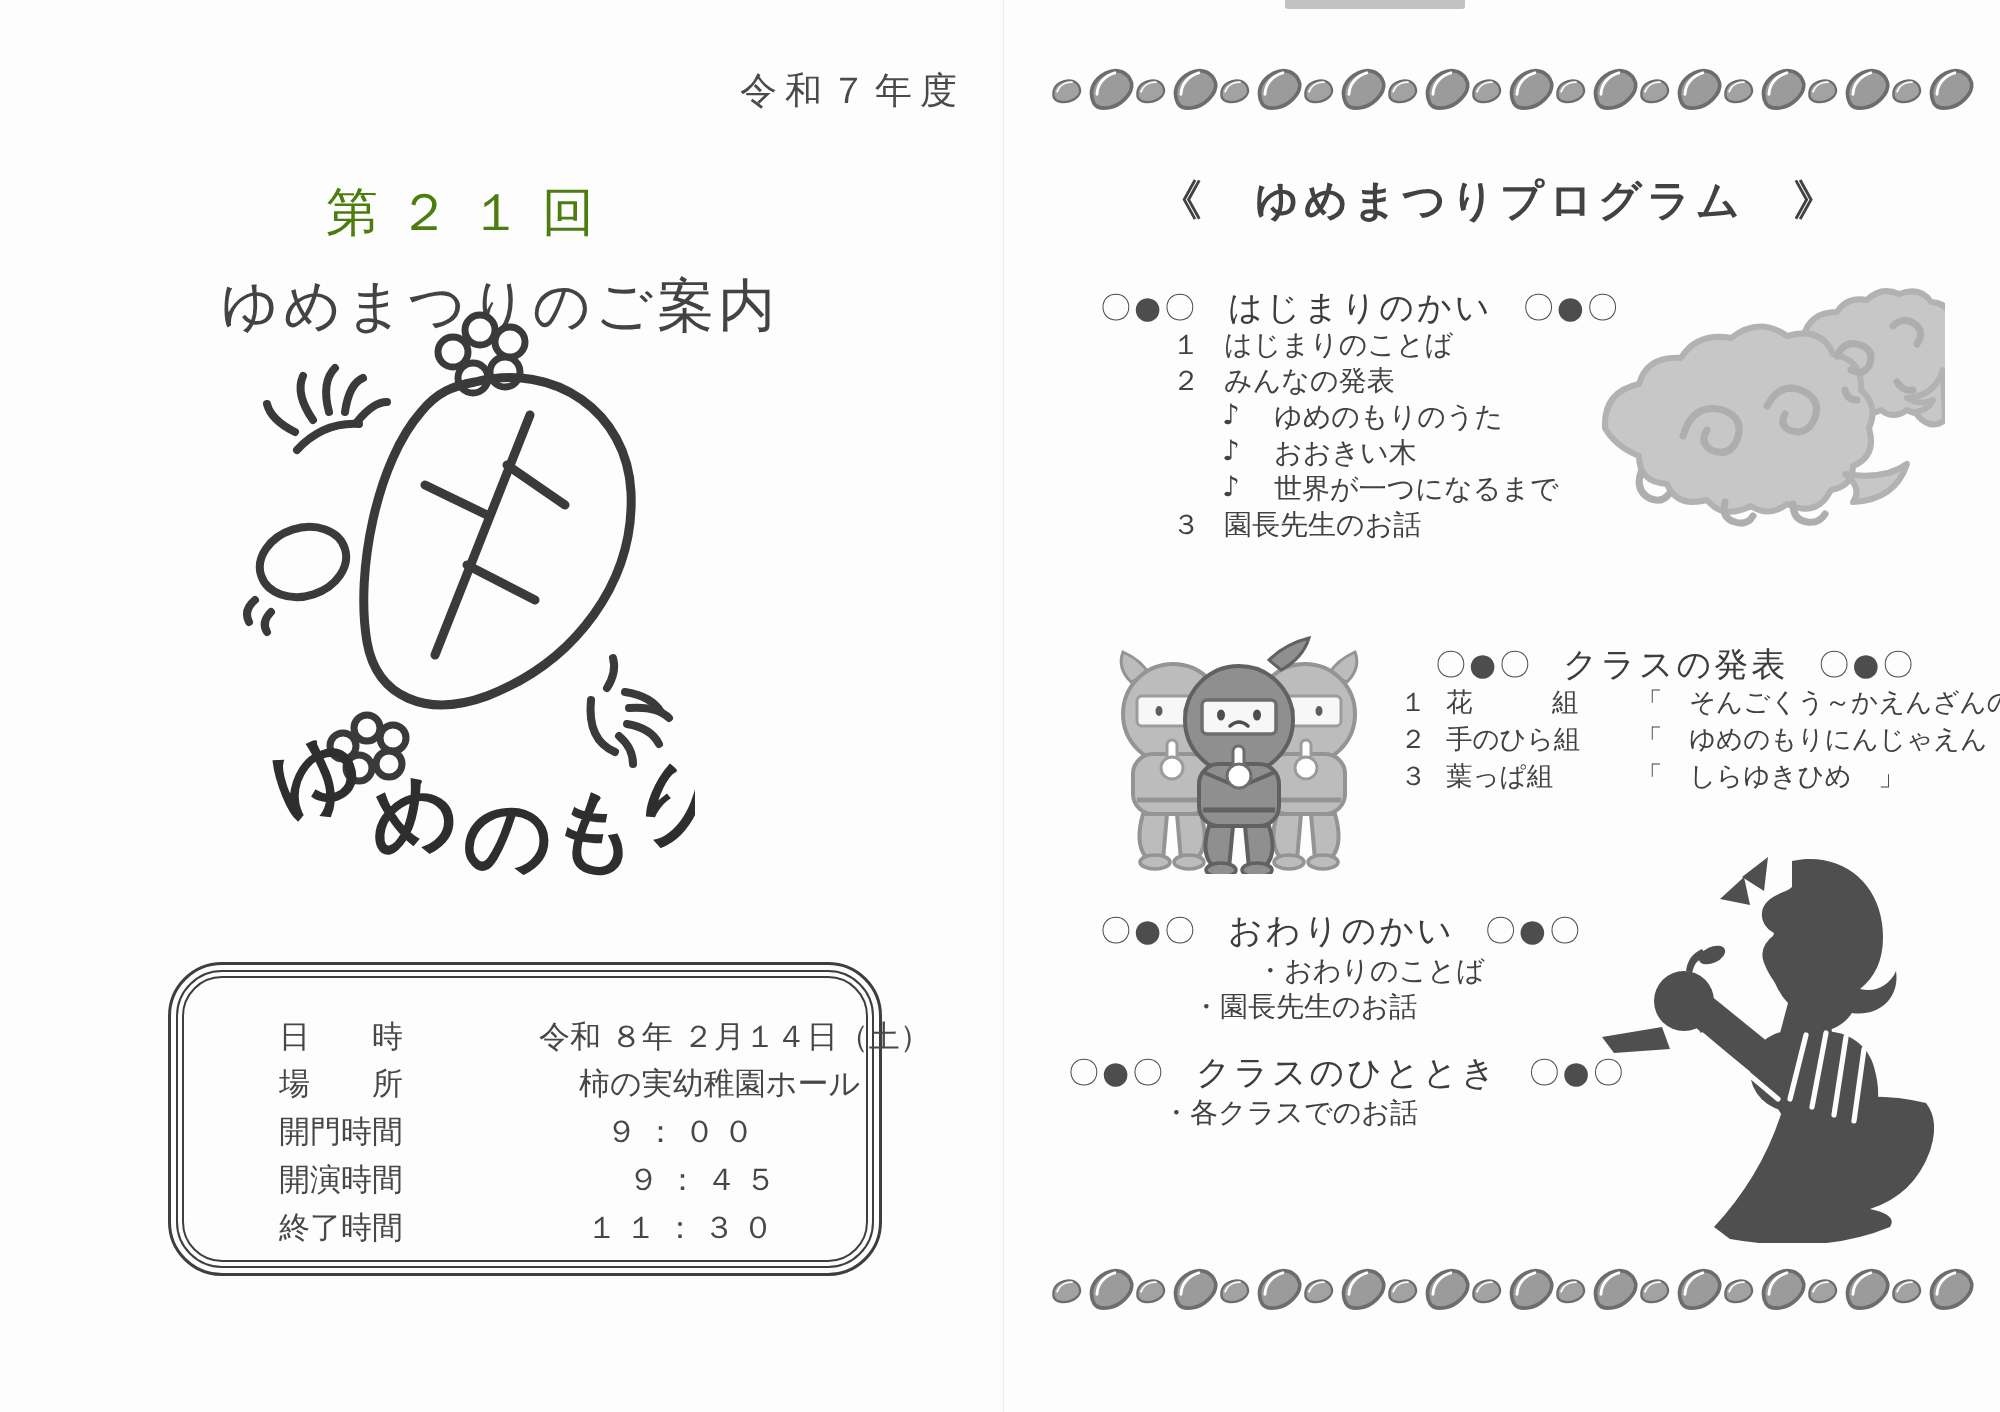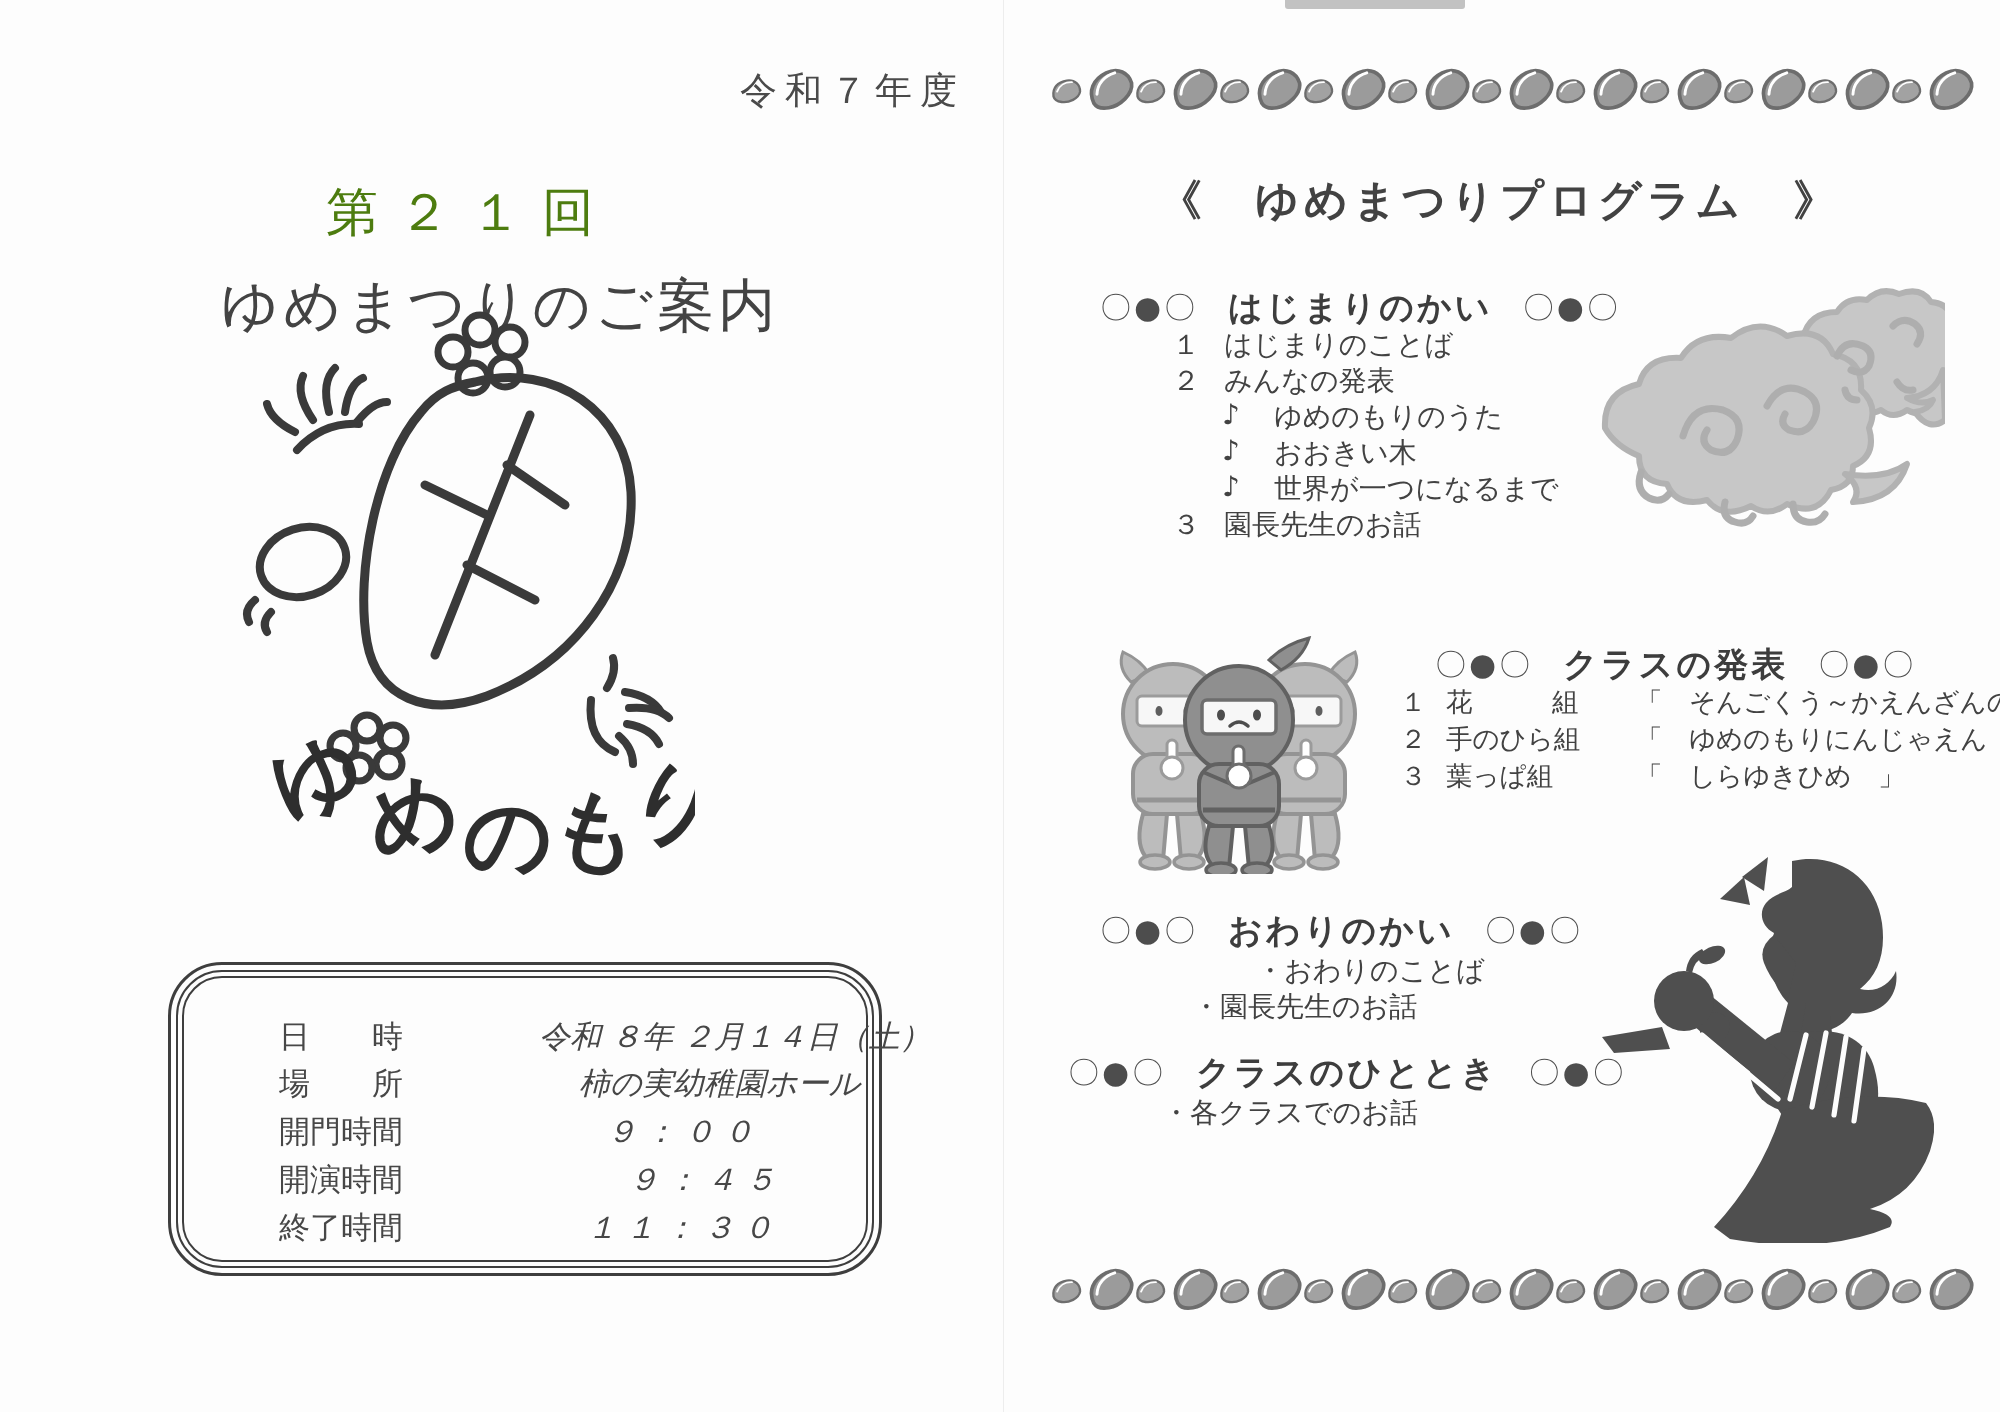--- a/index.html
+++ b/index.html
@@ -22,41 +22,41 @@
     border:3px solid #3e3e3e;border-radius:54px;padding:5px;box-sizing:border-box;
   }
   .info-box-mid{
     width:100%;height:100%;border:2px solid #3e3e3e;border-radius:46px;padding:4px;box-sizing:border-box;
   }
   .info-box-inner{
     position:relative;width:100%;height:100%;border:2px solid #3e3e3e;border-radius:40px;box-sizing:border-box;
   }
   .info-row{position:absolute;left:95px;font-size:31px;color:#474747;white-space:nowrap;}
   .info-row .lbl{display:inline-block;width:160px;}
-  .info-row .val{display:inline-block;font-style:italic;}
+  .info-row .val{display:inline-block;}
   .row-0{top:38px;}  .row-0 .val{margin-left:100px;}
   .row-1{top:85px;}  .row-1 .val{margin-left:140px;}
   .row-2{top:133px;} .row-2 .val{margin-left:145px;width:200px;text-align:center;letter-spacing:8px;}
   .row-3{top:181px;} .row-3 .val{margin-left:145px;width:200px;text-align:right;letter-spacing:8px;}
   .row-4{top:229px;} .row-4 .val{margin-left:130px;width:230px;text-align:center;letter-spacing:8px;}
 
   
   .leaf-border{display:flex;justify-content:space-between;align-items:flex-end;width:850px;height:54px;}
   .border-top{left:1052px;top:56px;}
   .border-bottom{left:1052px;top:1256px;}
   .leaf-pair{display:flex;align-items:flex-end;}
   .leaf-pair svg{display:block;}
   .leaf-small{transform:rotate(-14deg) translateY(-6px);}
   .leaf-big{transform:rotate(-4deg);margin-left:2px;}
 
   .rp-title{left:1100px;top:172px;width:800px;text-align:center;font-size:43px;font-weight:600;letter-spacing:5px;color:#424242;white-space:nowrap;}
 
   .section-heading{display:flex;align-items:center;white-space:nowrap;color:#3d3d3d;}
   .section-heading .marker{font-size:31px;letter-spacing:3px;color:#4d4d4d;}
-  .section-heading .hlabel{font-size:34px;font-weight:700;margin:0 30px;letter-spacing:3px;}
+  .section-heading .hlabel{font-size:34px;font-weight:400;margin:0 30px;letter-spacing:3px;}
   .hd-1{left:1100px;top:285px;}
   .hd-2{left:1435px;top:642px;}
   .hd-3{left:1100px;top:908px;}
   .hd-4{left:1068px;top:1050px;}
 
   .item{position:absolute;font-size:28px;color:#424242;white-space:nowrap;display:flex;}
   .item .num{display:inline-block;width:52px;}
   .i-0{left:1172px;top:326px;}
   .i-1{left:1172px;top:362px;}
   .i-2{left:1222px;top:398px;}

